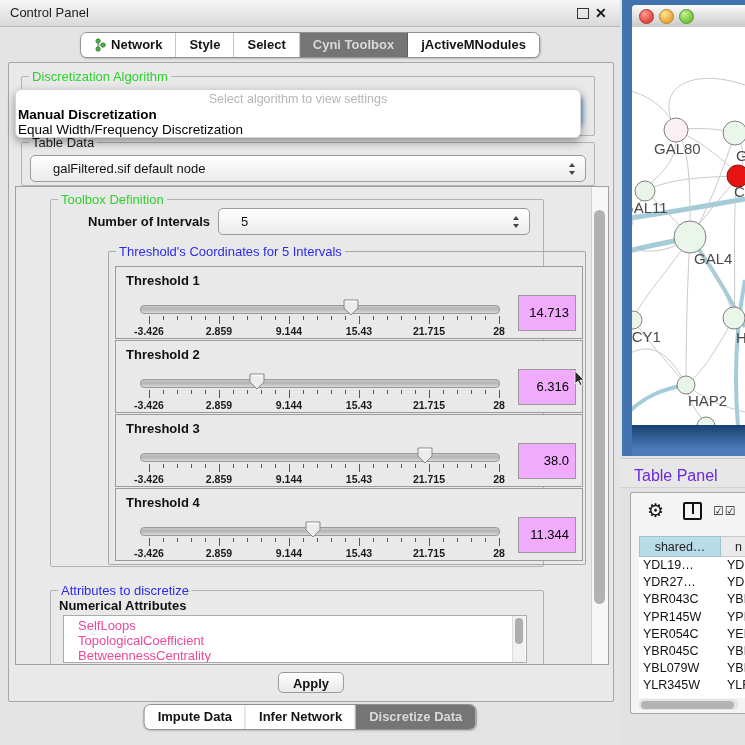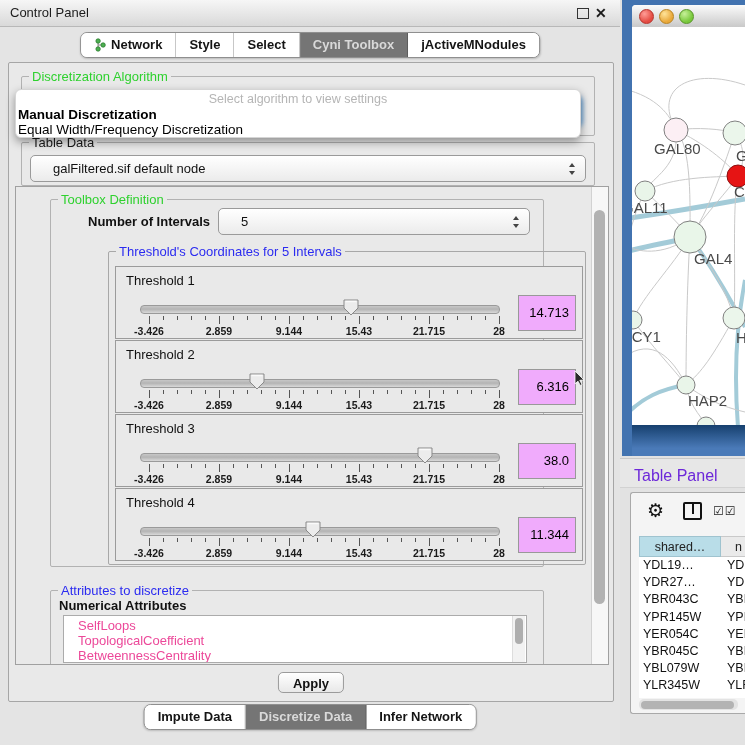--- a/index.html
+++ b/index.html
@@ -41,21 +41,21 @@
   #popup-hint{left:0;top:1px;width:100%;text-align:center;font-size:12.5px;color:#b5b5b5;line-height:16px;}
   .popup-opt{position:absolute;left:2px;font-size:13.5px;color:#000;line-height:15px;white-space:nowrap;}
   #popup-opt-0{top:17px;font-weight:700;}
   #popup-opt-1{top:32px;}
   
   #scroll-panel{left:6px;top:123px;width:592px;height:477px;border:1px solid #a0a0a0;background:#e9e9e9;overflow:hidden;}
   #vscroll{right:0;top:0;width:16px;height:100%;background:#f7f7f7;border-left:1px solid #d2d2d2;}
   #vscroll-thumb{left:2px;top:23px;width:11px;height:394px;background:#b2b2b2;border-radius:6px;}
   
   .tpanel{position:absolute;left:6px;width:466px;height:71px;border:1px solid #9b9b9b;background:#e9e9e9;}
-  .tlabel{position:absolute;left:10px;top:6px;font-size:13px;font-weight:400;color:#111;}
+  .tlabel{position:absolute;left:10px;top:6px;font-size:13px;font-weight:700;color:#111;}
   .sliderzone{position:absolute;left:24px;top:30px;width:362px;height:40px;}
   .track{position:absolute;left:0;top:8px;width:358px;height:7px;border-radius:4px;border:1px solid #9a9a9a;
          background:linear-gradient(#c7c7c7,#b4b4b4 45%,#d9d9d9);}
   .ticks{position:absolute;left:9px;top:19px;width:351px;height:9px;}
   .tick{position:absolute;top:0;width:1px;background:#555;}
   .ticklabels{position:absolute;left:9px;top:28px;width:351px;height:12px;}
   .ticklbl{position:absolute;transform:translateX(-50%);font-size:10.5px;font-weight:700;color:#1a1a1a;white-space:nowrap;}
   .thumb{position:absolute;top:2px;width:16px;height:17px;}
   .valbox{position:absolute;left:402px;top:28px;width:50px;height:34px;background:#f0abfc;border:1px solid #999;
           font-size:13px;color:#000;text-align:right;line-height:34px;padding-right:6px;}
@@ -382,25 +382,25 @@
       </div>
     </div>
 
     <button class="abs" id="apply-btn">Apply</button>
   </div>
 
   <div class="abs segbar" id="cp-bottombar">
     <span class="seg">
         <span>Impute Data</span>
       </span>
+    <span class="seg">
+        <span>Infer Network</span>
+      </span>
     <span class="seg sel">
         <span>Discretize Data</span>
-      </span>
-    <span class="seg">
-        <span>Infer Network</span>
       </span>
   </div>
 </div>
 
 <div class="abs" id="right-side">
 
   <div class="abs" id="net-window">
     <div class="abs" id="net-inner">
       <div class="abs" id="net-titlebar">
         <span class="light" id="light-red"></span>

